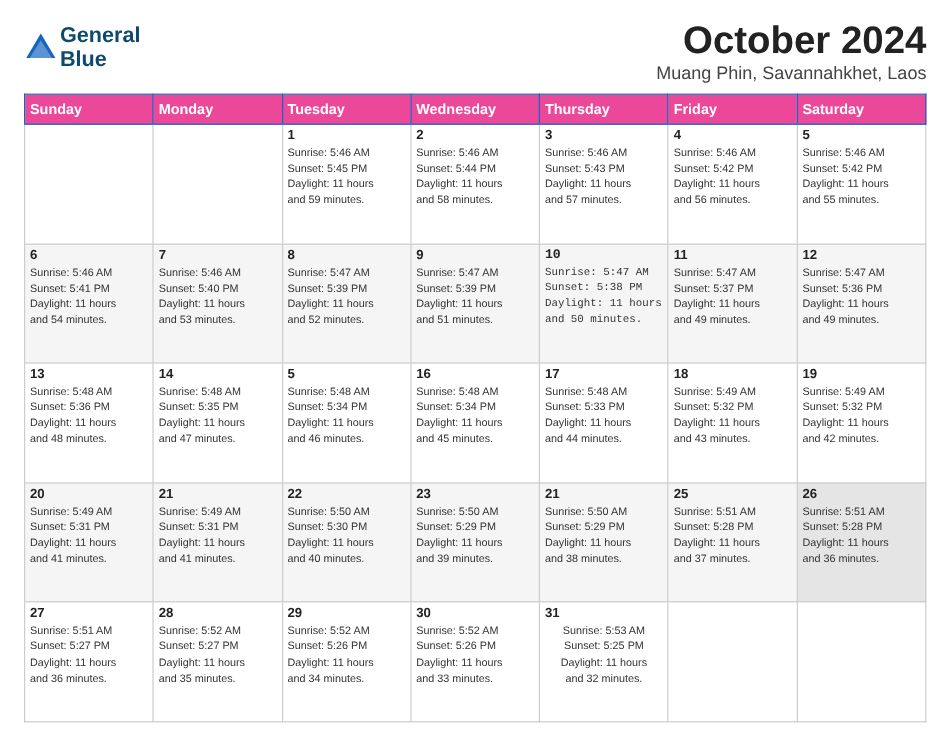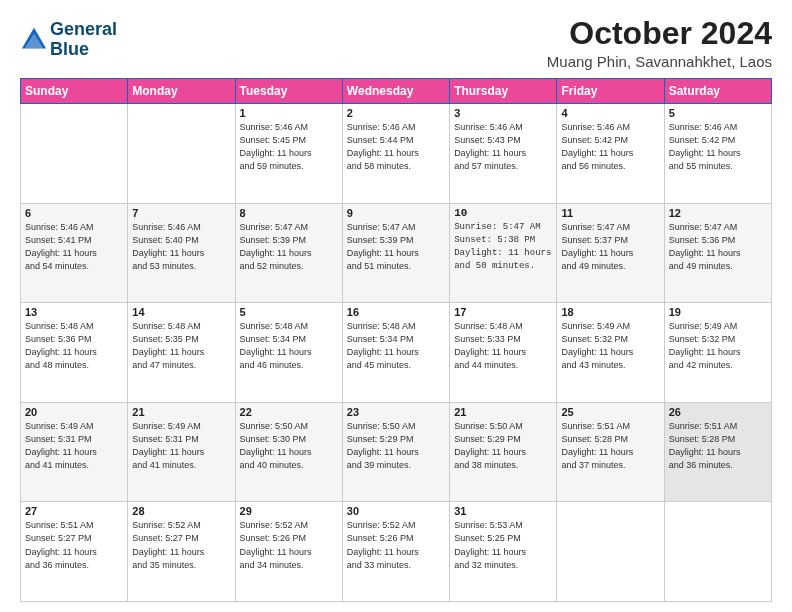--- a/index.html
+++ b/index.html
@@ -347,21 +347,21 @@
           </td>
           <td>
             <span class="day-num">30</span>
             <div class="day-info" style="white-space: pre-line;">Sunrise: 5:52 AM
 Sunset: 5:26 PM
 Daylight: 11 hours
 and 33 minutes.</div>
           </td>
           <td>
             <span class="day-num">31</span>
-            <div class="day-info" style="white-space: pre-line;">Sunrise: 5:53 AM
+            <div class="day-info" style="white-space: pre-line; text-align: center;">Sunrise: 5:53 AM
 Sunset: 5:25 PM
 Daylight: 11 hours
 and 32 minutes.</div>
           </td>
           <td class="empty-cell"></td>
           <td class="empty-cell"></td>
         </tr>
       </tbody>
   </table>
 </div>

